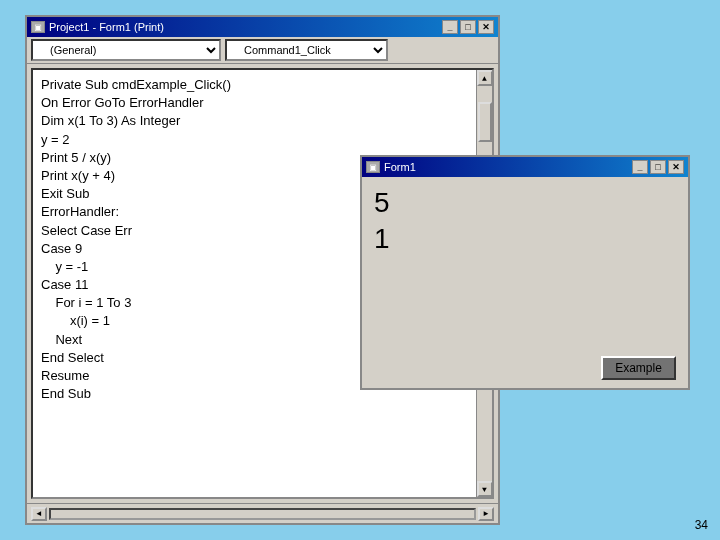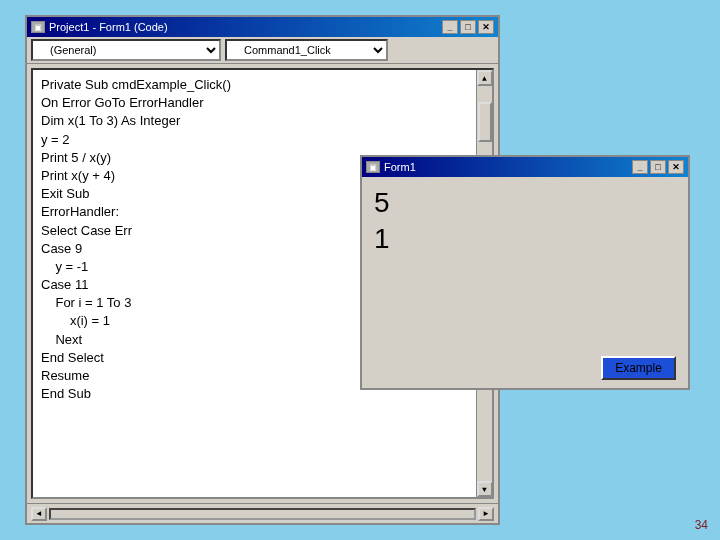--- a/index.html
+++ b/index.html
@@ -218,49 +218,49 @@
 
     .form-button-area {
       display: flex;
       justify-content: flex-end;
       padding: 4px 12px 8px 0;
     }
 
     .win-button {
       min-width: 75px;
       height: 24px;
-      background: #1d4ed8;
+      background: #737373;
       border: 2px outset #f0ece0;
       font-size: 12px;
       font-family: Arial, sans-serif;
       padding: 0 8px;
       cursor: pointer;
       border-style: outset;
       border-color: #ffffff #888 #888 #ffffff;
       border-width: 2px;
     }
 
     
     .page-number {
       position: absolute;
       bottom: 8px;
       right: 12px;
       font-size: 12px;
       font-family: Arial, sans-serif;
-      color: #7f1d1d;
+      color: #000000;
     }
   </style>
 </head>
 <body>
 
 <div class="code-window">
   <div class="window-titlebar">
     <div class="titlebar-left">
       <div class="titlebar-icon">▣</div>
-      <span>Project1 - Form1 (Code)</span>
+      <span>Project1 - Form1 (Print)</span>
     </div>
     <div class="titlebar-controls">
       <div class="titlebar-btn">_</div>
       <div class="titlebar-btn">□</div>
       <div class="titlebar-btn">✕</div>
     </div>
   </div>
 
   <div class="toolbar">
     <select class="toolbar-select toolbar-select-left">

